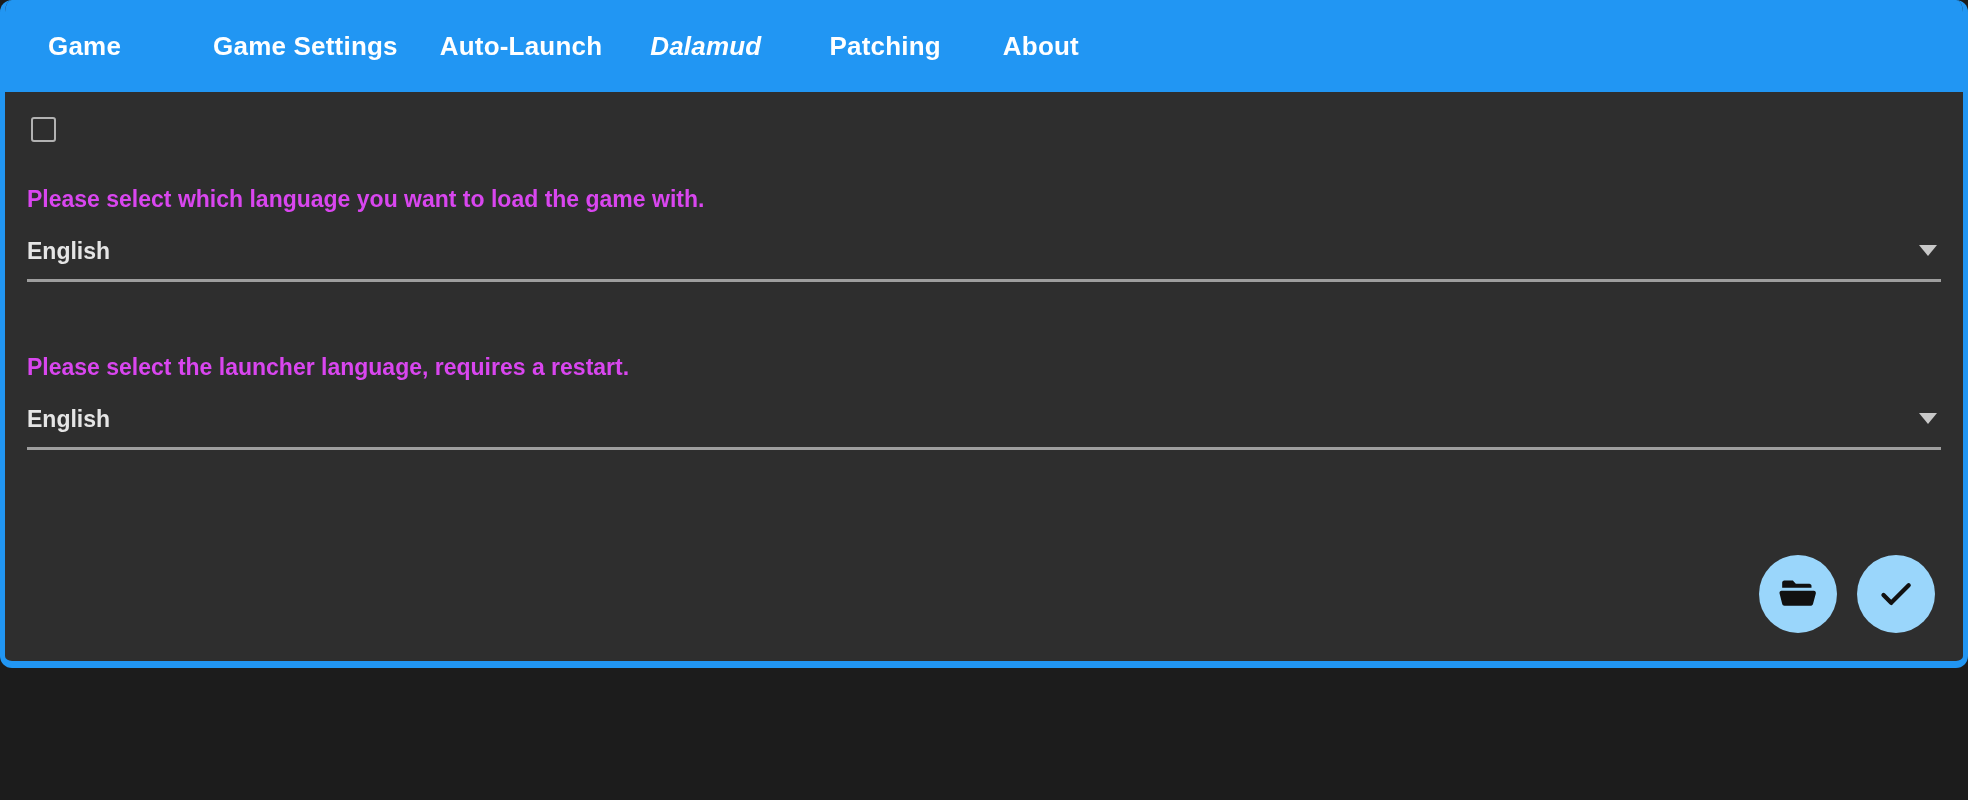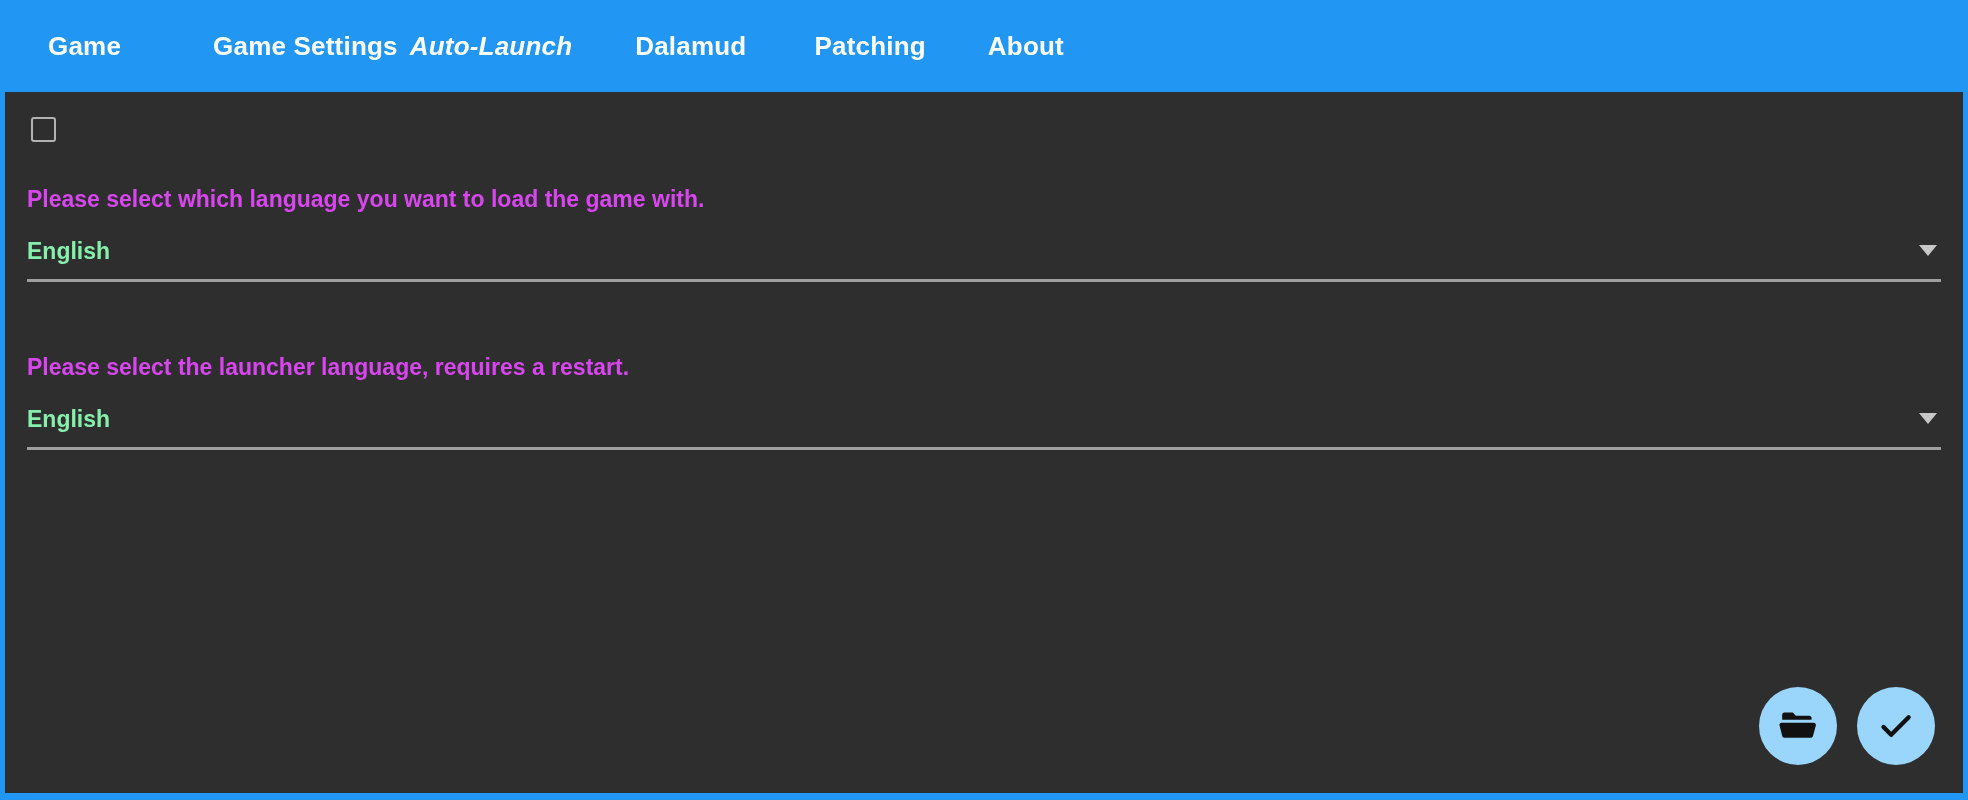--- a/index.html
+++ b/index.html
@@ -9,28 +9,29 @@
     background: #1c1c1c;
   }
   body {
     font-family: "Liberation Sans", sans-serif;
     -webkit-font-smoothing: antialiased;
   }
 
   .window {
     position: relative;
     width: 1968px;
-    height: 800px;
+    height: 668px;
     box-sizing: border-box;
     background: #2e2e2e;
     border-left: 5px solid #2196f3;
     border-right: 5px solid #2196f3;
     border-bottom: 7px solid #2196f3;
     border-top: 0;
     overflow: hidden;
+    border-radius: 12px;
   }
 
   
   .tabbar {
     position: absolute;
     left: -5px;
     right: -5px;
     top: 0;
     height: 92px;
     background: #2196f3;
@@ -43,23 +44,23 @@
     color: #ffffff;
     font-size: 26px;
     font-weight: bold;
     letter-spacing: 0.2px;
     white-space: nowrap;
     cursor: pointer;
     padding: 6px 0;
     user-select: none;
   }
   .tab-0 { margin-left: 8px;  margin-right: 92px; }
-  .tab-1 { margin-right: 12px; }
-  .tab-2 { margin-right: 63px; font-style: italic; }
-  .tab-3 { margin-right: 56px; }
+  .tab-1 { margin-right: 42px; }
+  .tab-2 { margin-right: 48px; }
+  .tab-3 { margin-right: 56px; font-style: italic; }
   .tab-4 { margin-right: 62px; margin-left: 12px; }
   .tab-5 { margin-right: 0; }
 
   
   .content {
     position: absolute;
     left: 0;
     right: 0;
     top: 92px;
     bottom: 0;
@@ -104,21 +105,21 @@
   .field-group-2 { margin-top: 72px; }
 
   .combo {
     position: relative;
     margin-top: 18px;
     height: 48px;
     border-bottom: 3px solid #9e9e9e;
     cursor: pointer;
   }
   .combo-value {
-    color: #86efac;
+    color: #e5e5e5;
     font-size: 23px;
     font-weight: bold;
     line-height: 40px;
   }
   .combo-arrow {
     position: absolute;
     right: 4px;
     top: 14px;
     width: 0;
     height: 0;

